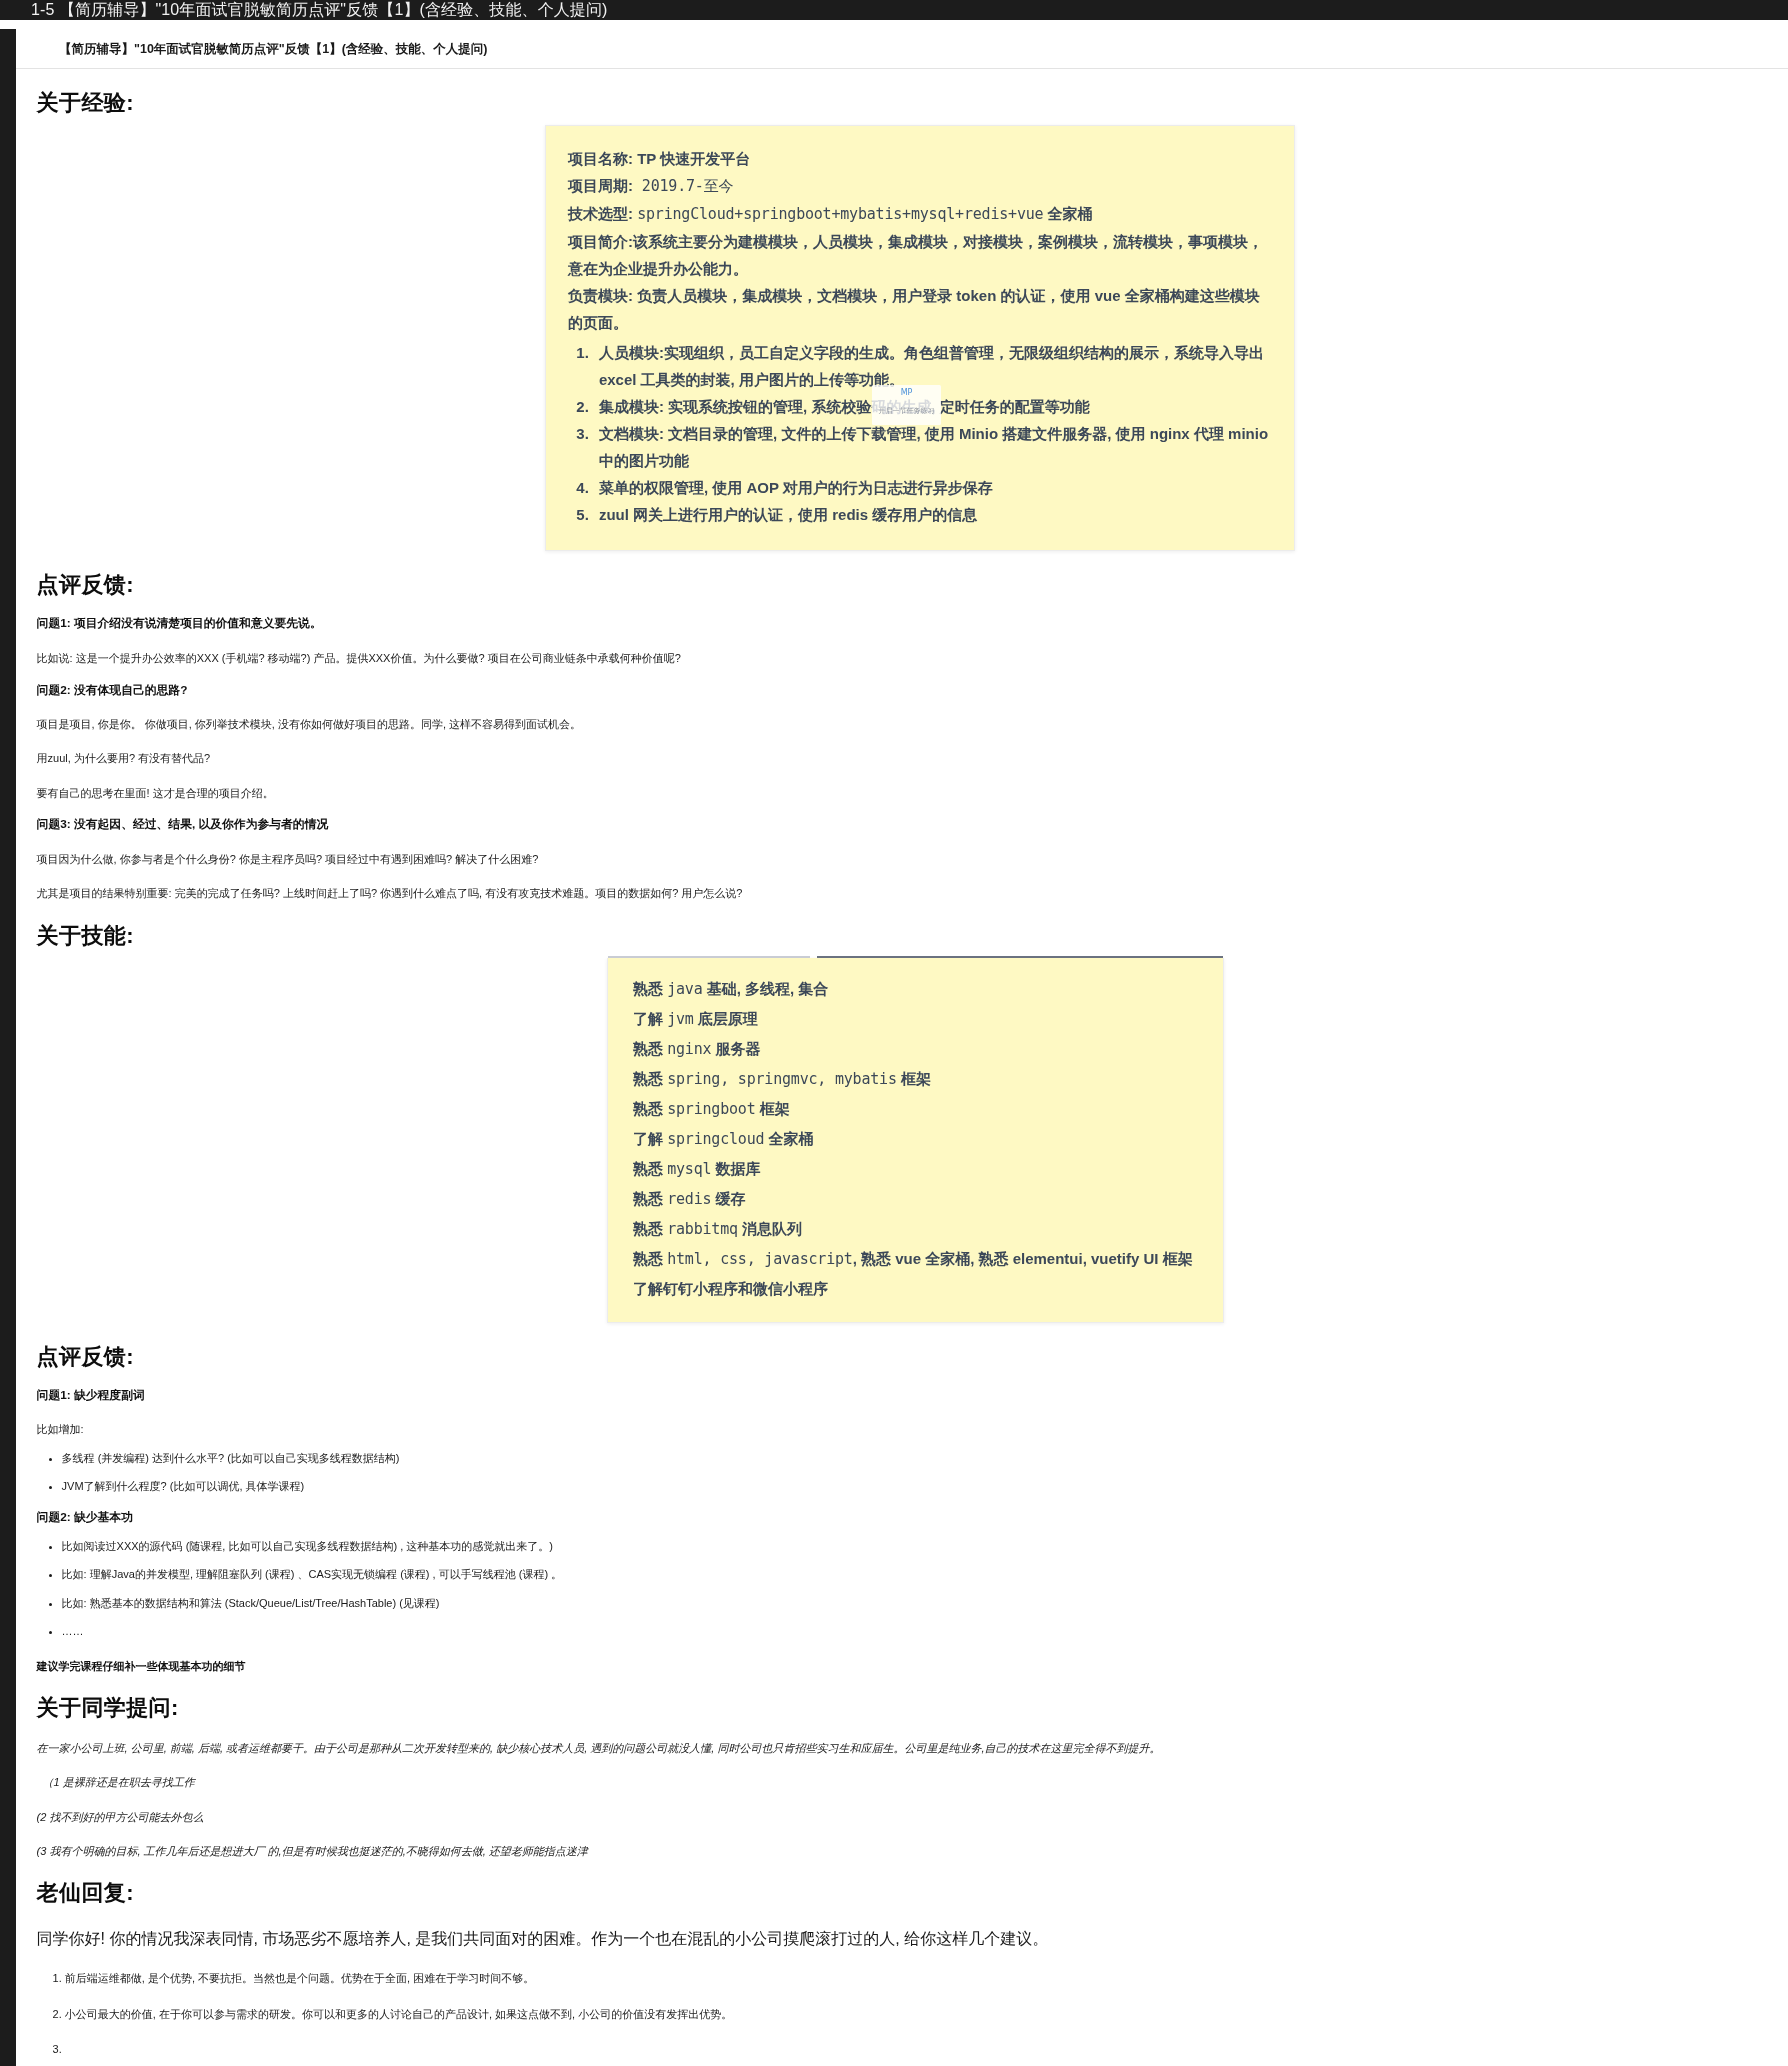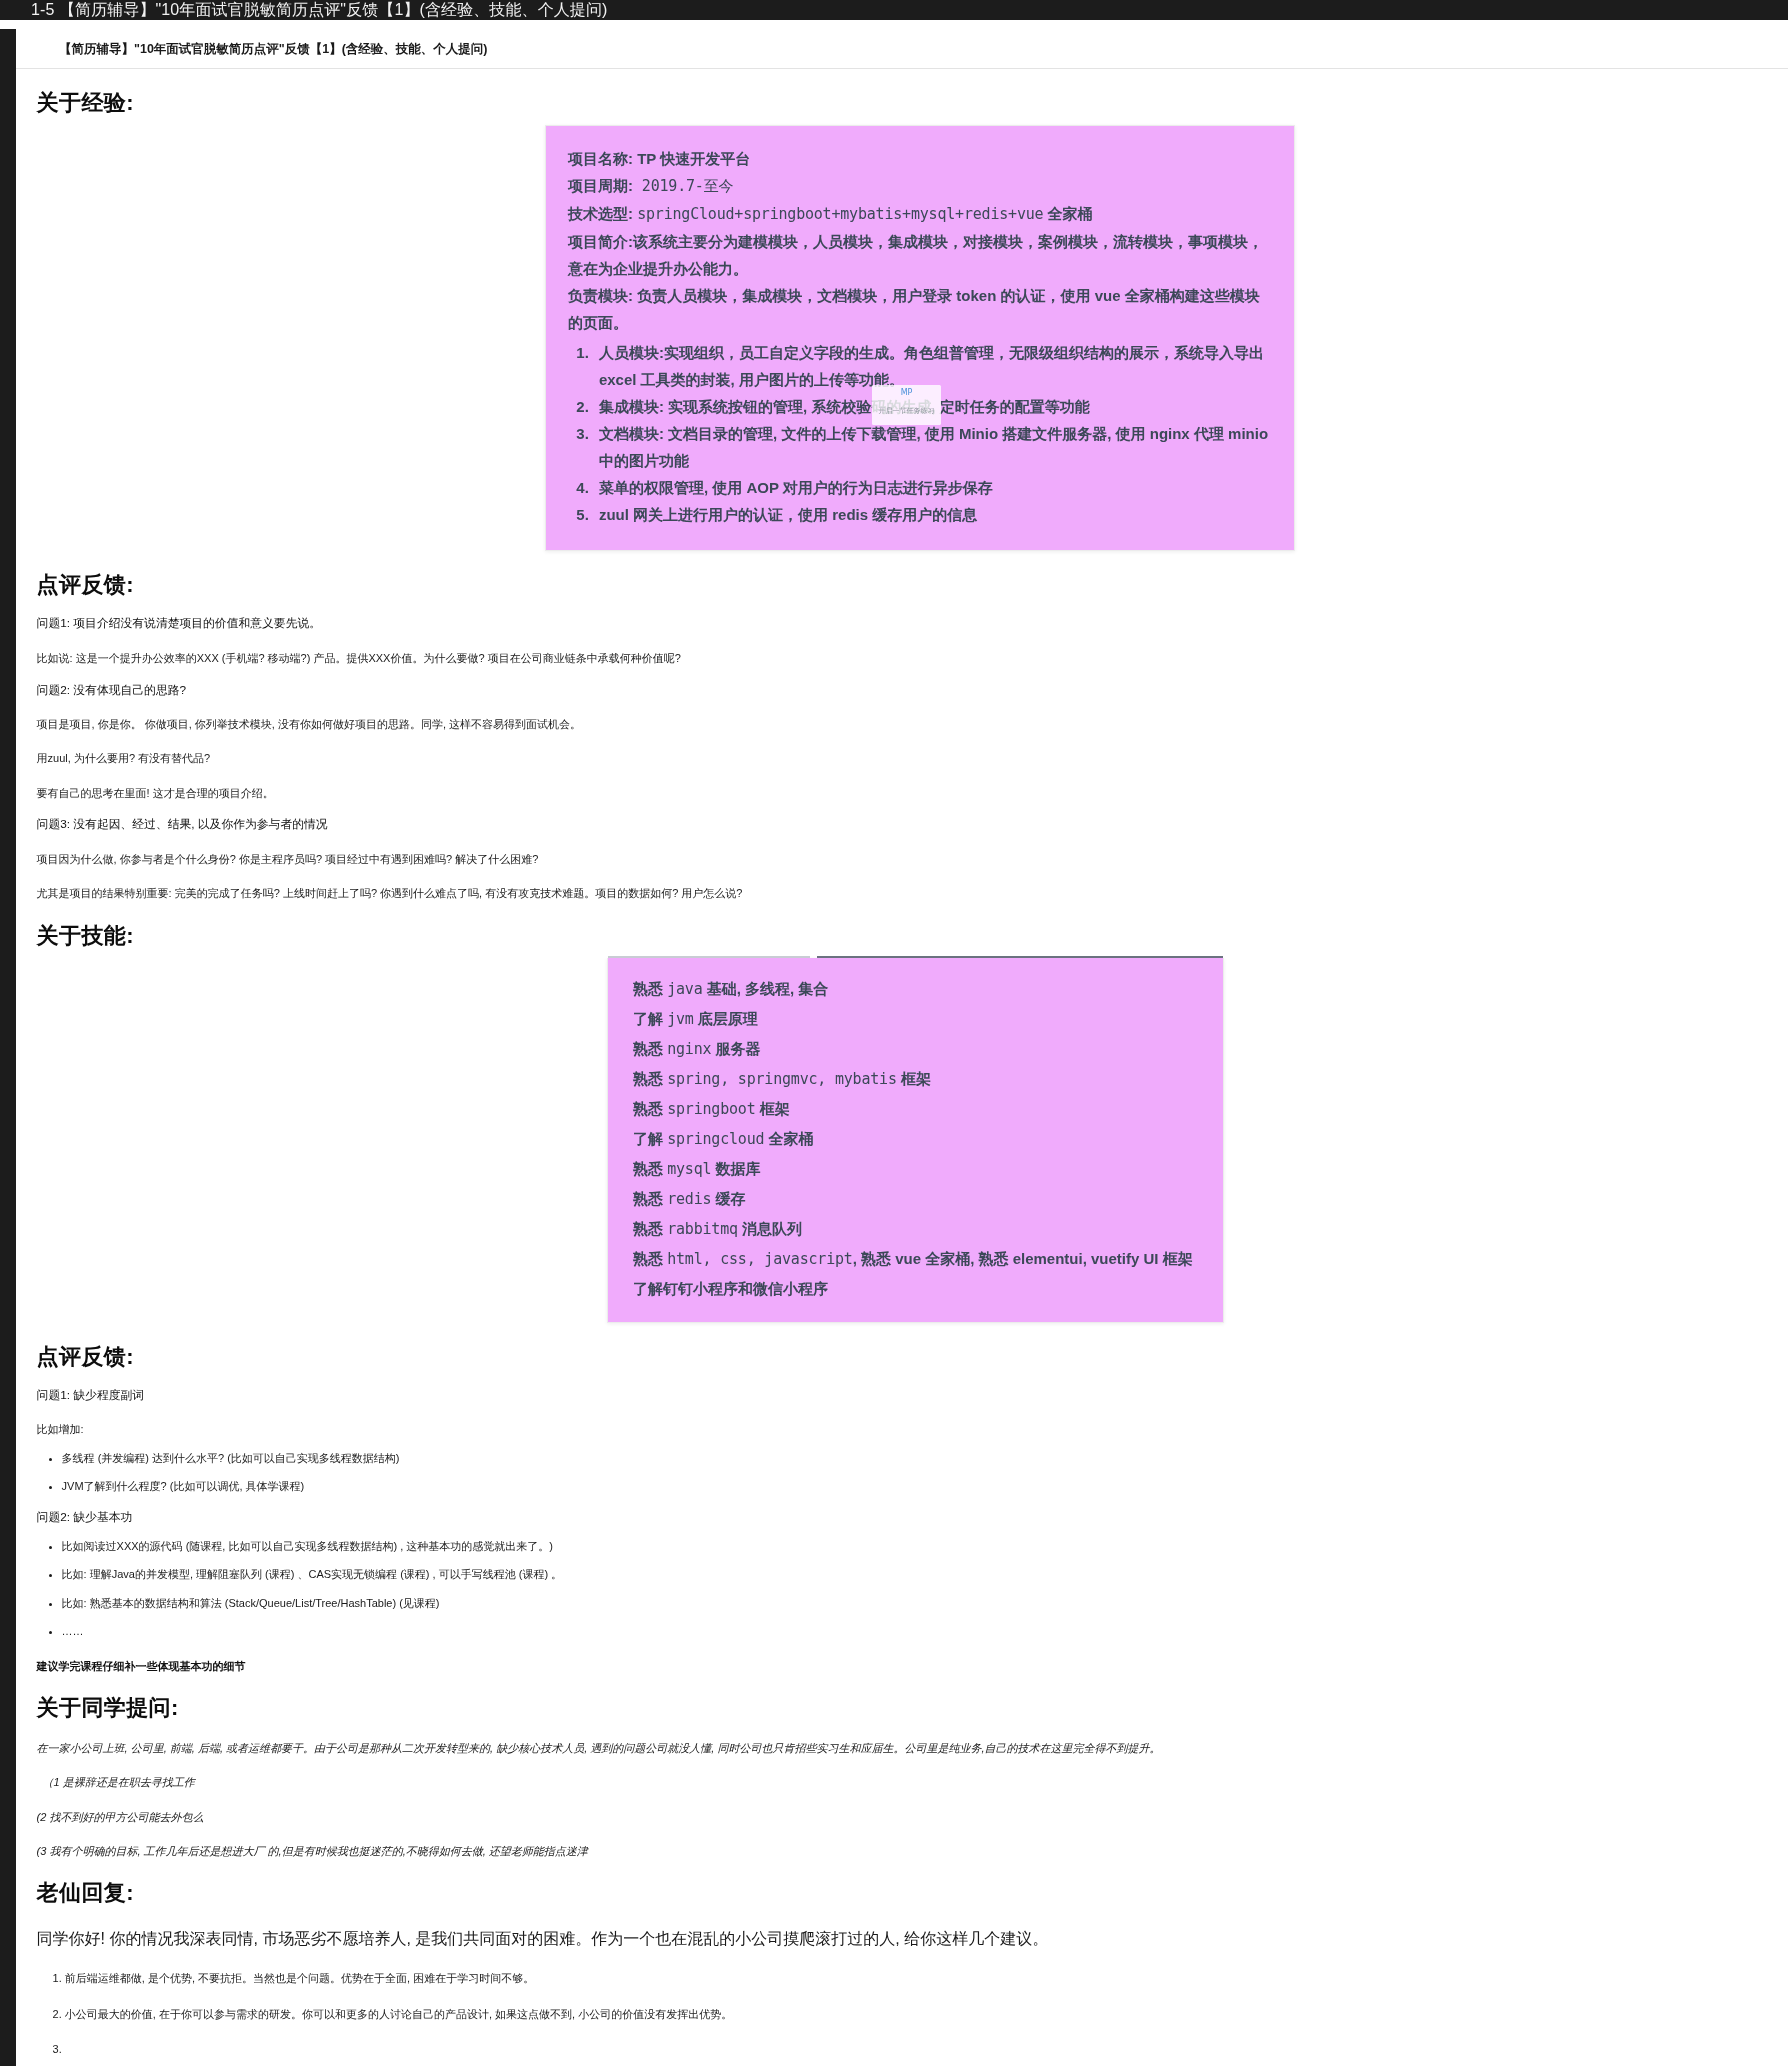--- a/index.html
+++ b/index.html
@@ -69,21 +69,21 @@
     margin: 19px 0 7.4px 20.6px;
     letter-spacing: 0.4px;
   }
 
   
   .card-wrap {
     position: relative;
     width: 100%;
   }
   .resume-card {
-    background: #f0abfc;
+    background: #fef9c3;
     border: 0.7px solid #ececec;
     box-shadow: 0 0.7px 3.7px rgba(0,0,0,0.07);
     color: #3a4a5c;
     position: relative;
   }
 
   .card-experience {
     margin: 5.9px 0 0 529px;
     width: 750px;
     padding: 19px 22px 22px 22px;
@@ -170,21 +170,21 @@
   .card-skills .mono {
     font-family: "DejaVu Sans Mono", "Liberation Mono", monospace;
     font-weight: 400;
     letter-spacing: -0.2px;
   }
 
   
   .fb { padding-left: 20.6px; padding-right: 29.5px; }
   .fb .q {
     font-size: 11.8px;
-    font-weight: normal;
+    font-weight: bold;
     color: #111;
     margin: 16px 0 0 0;
   }
   .fb .p {
     font-size: 11px;
     color: #1a1a1a;
     margin: 17.7px 0 0 0;
     line-height: 1.5;
   }
   .fb ul {

